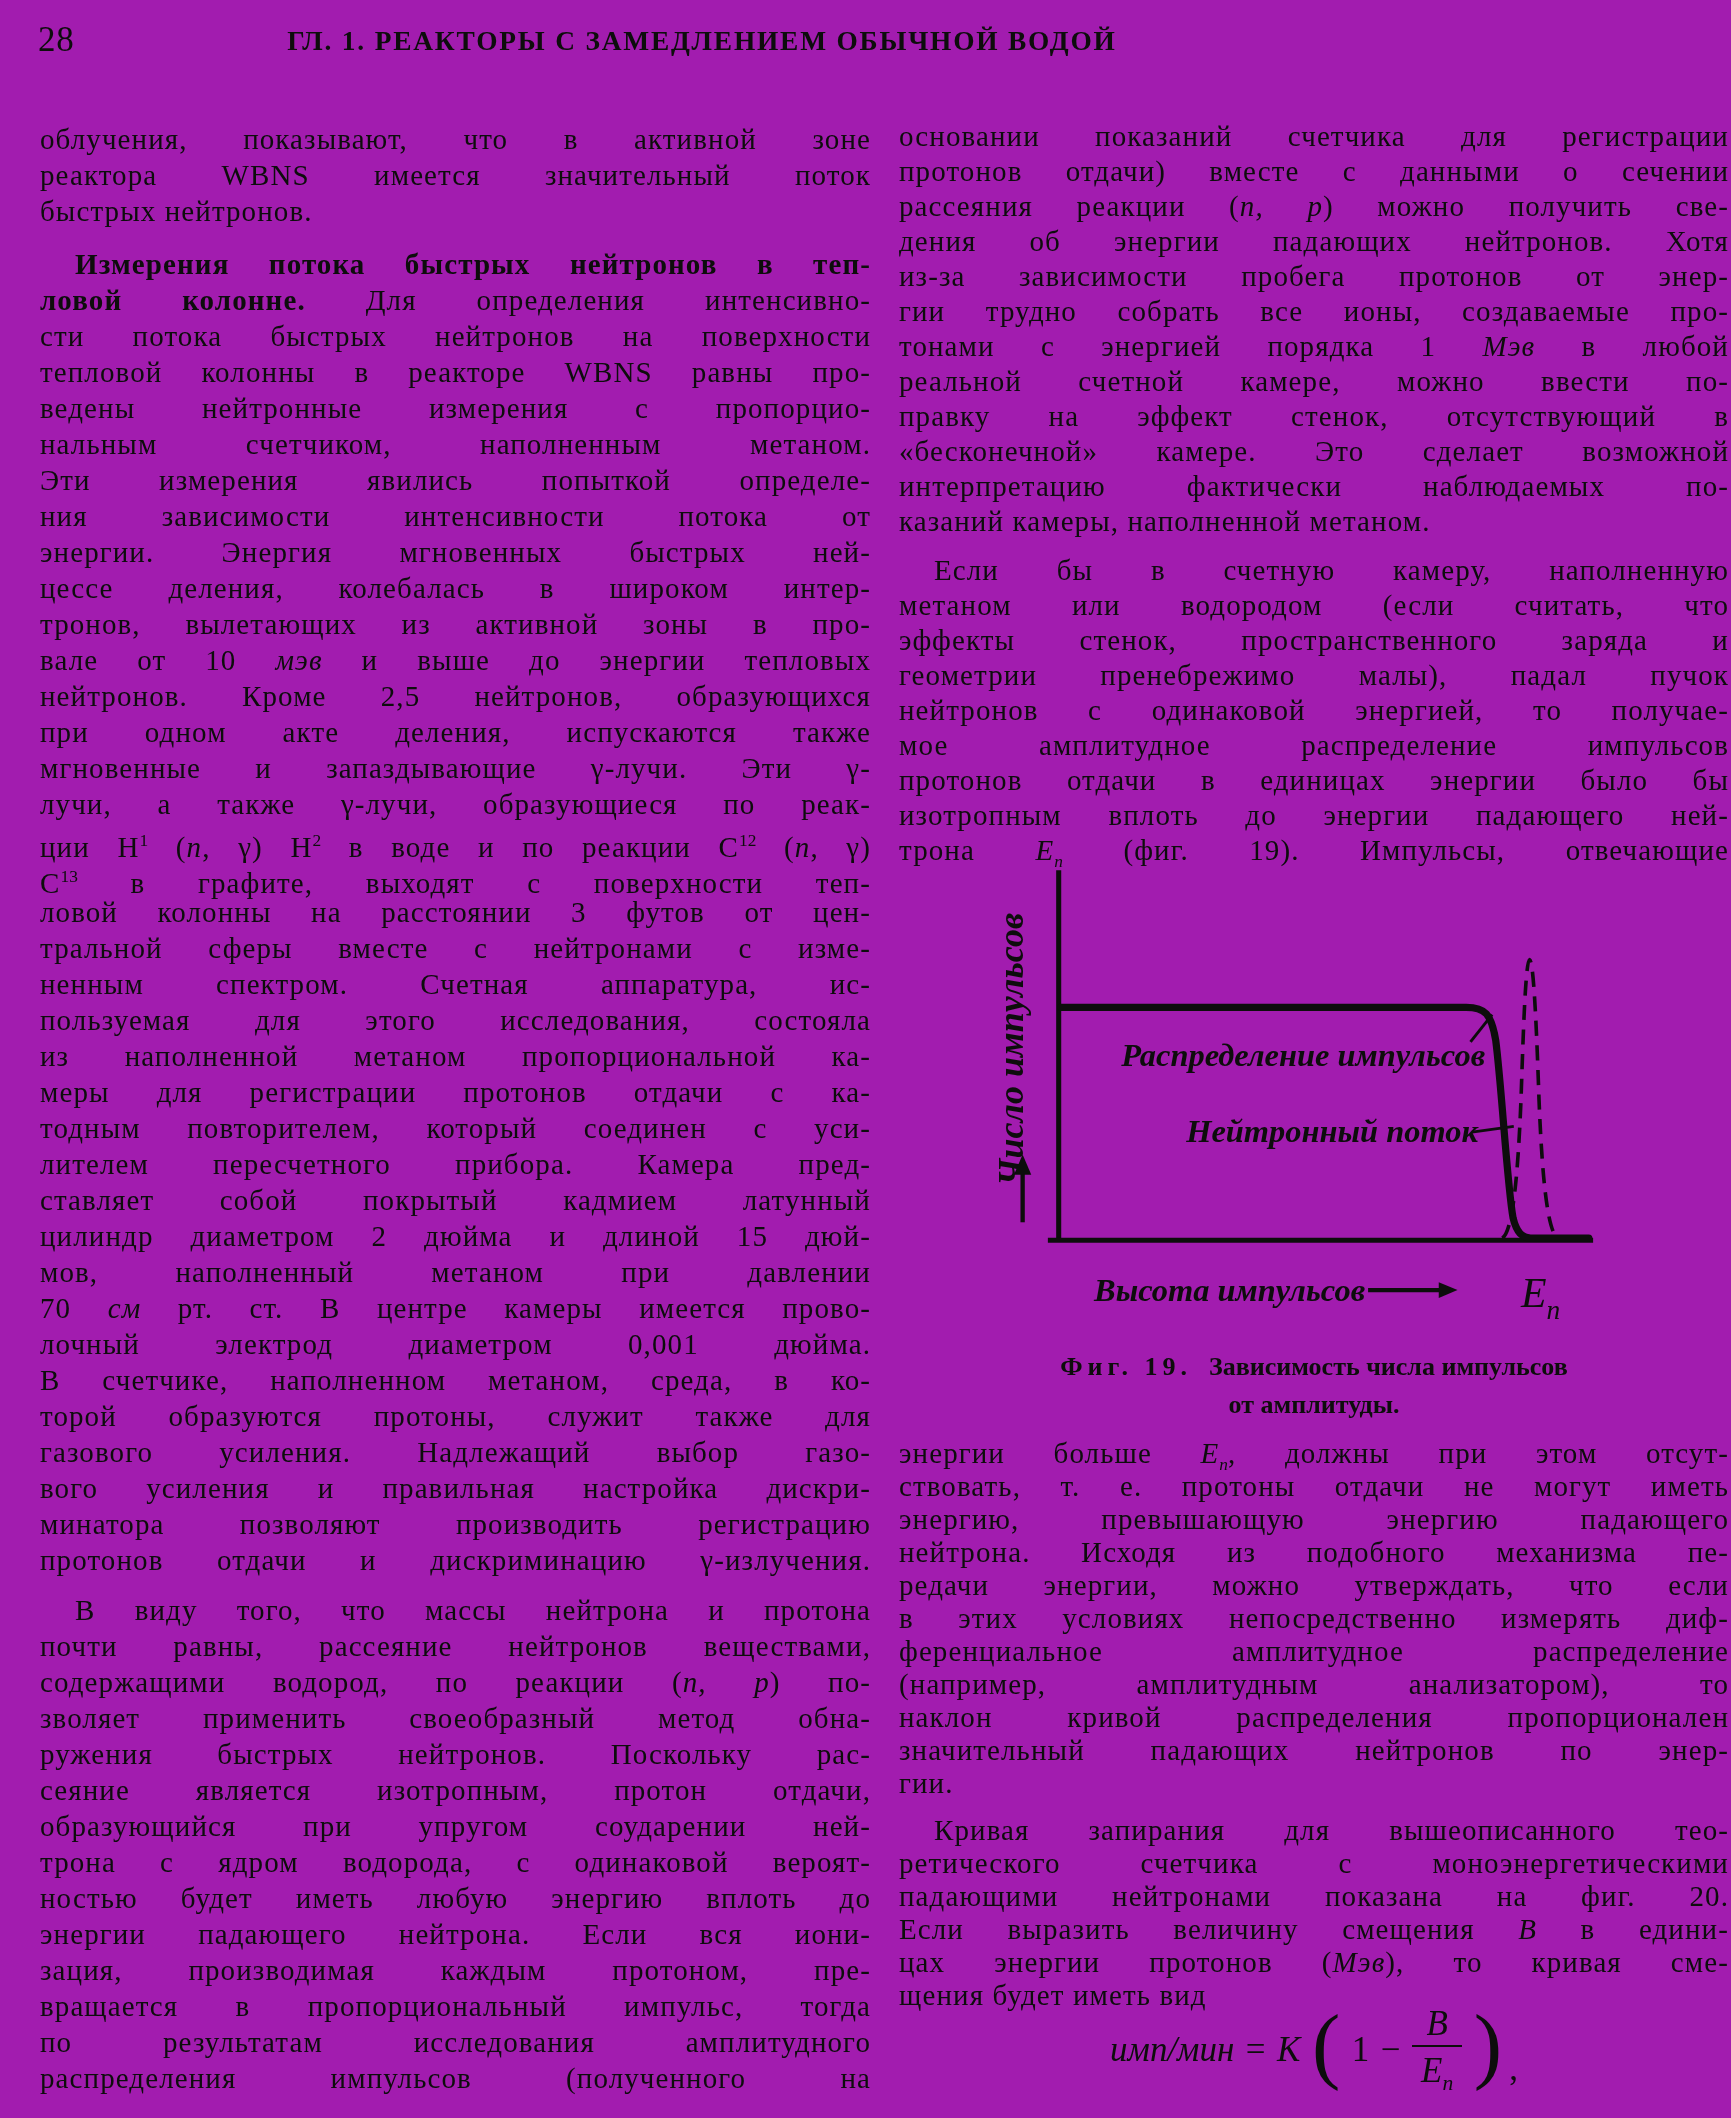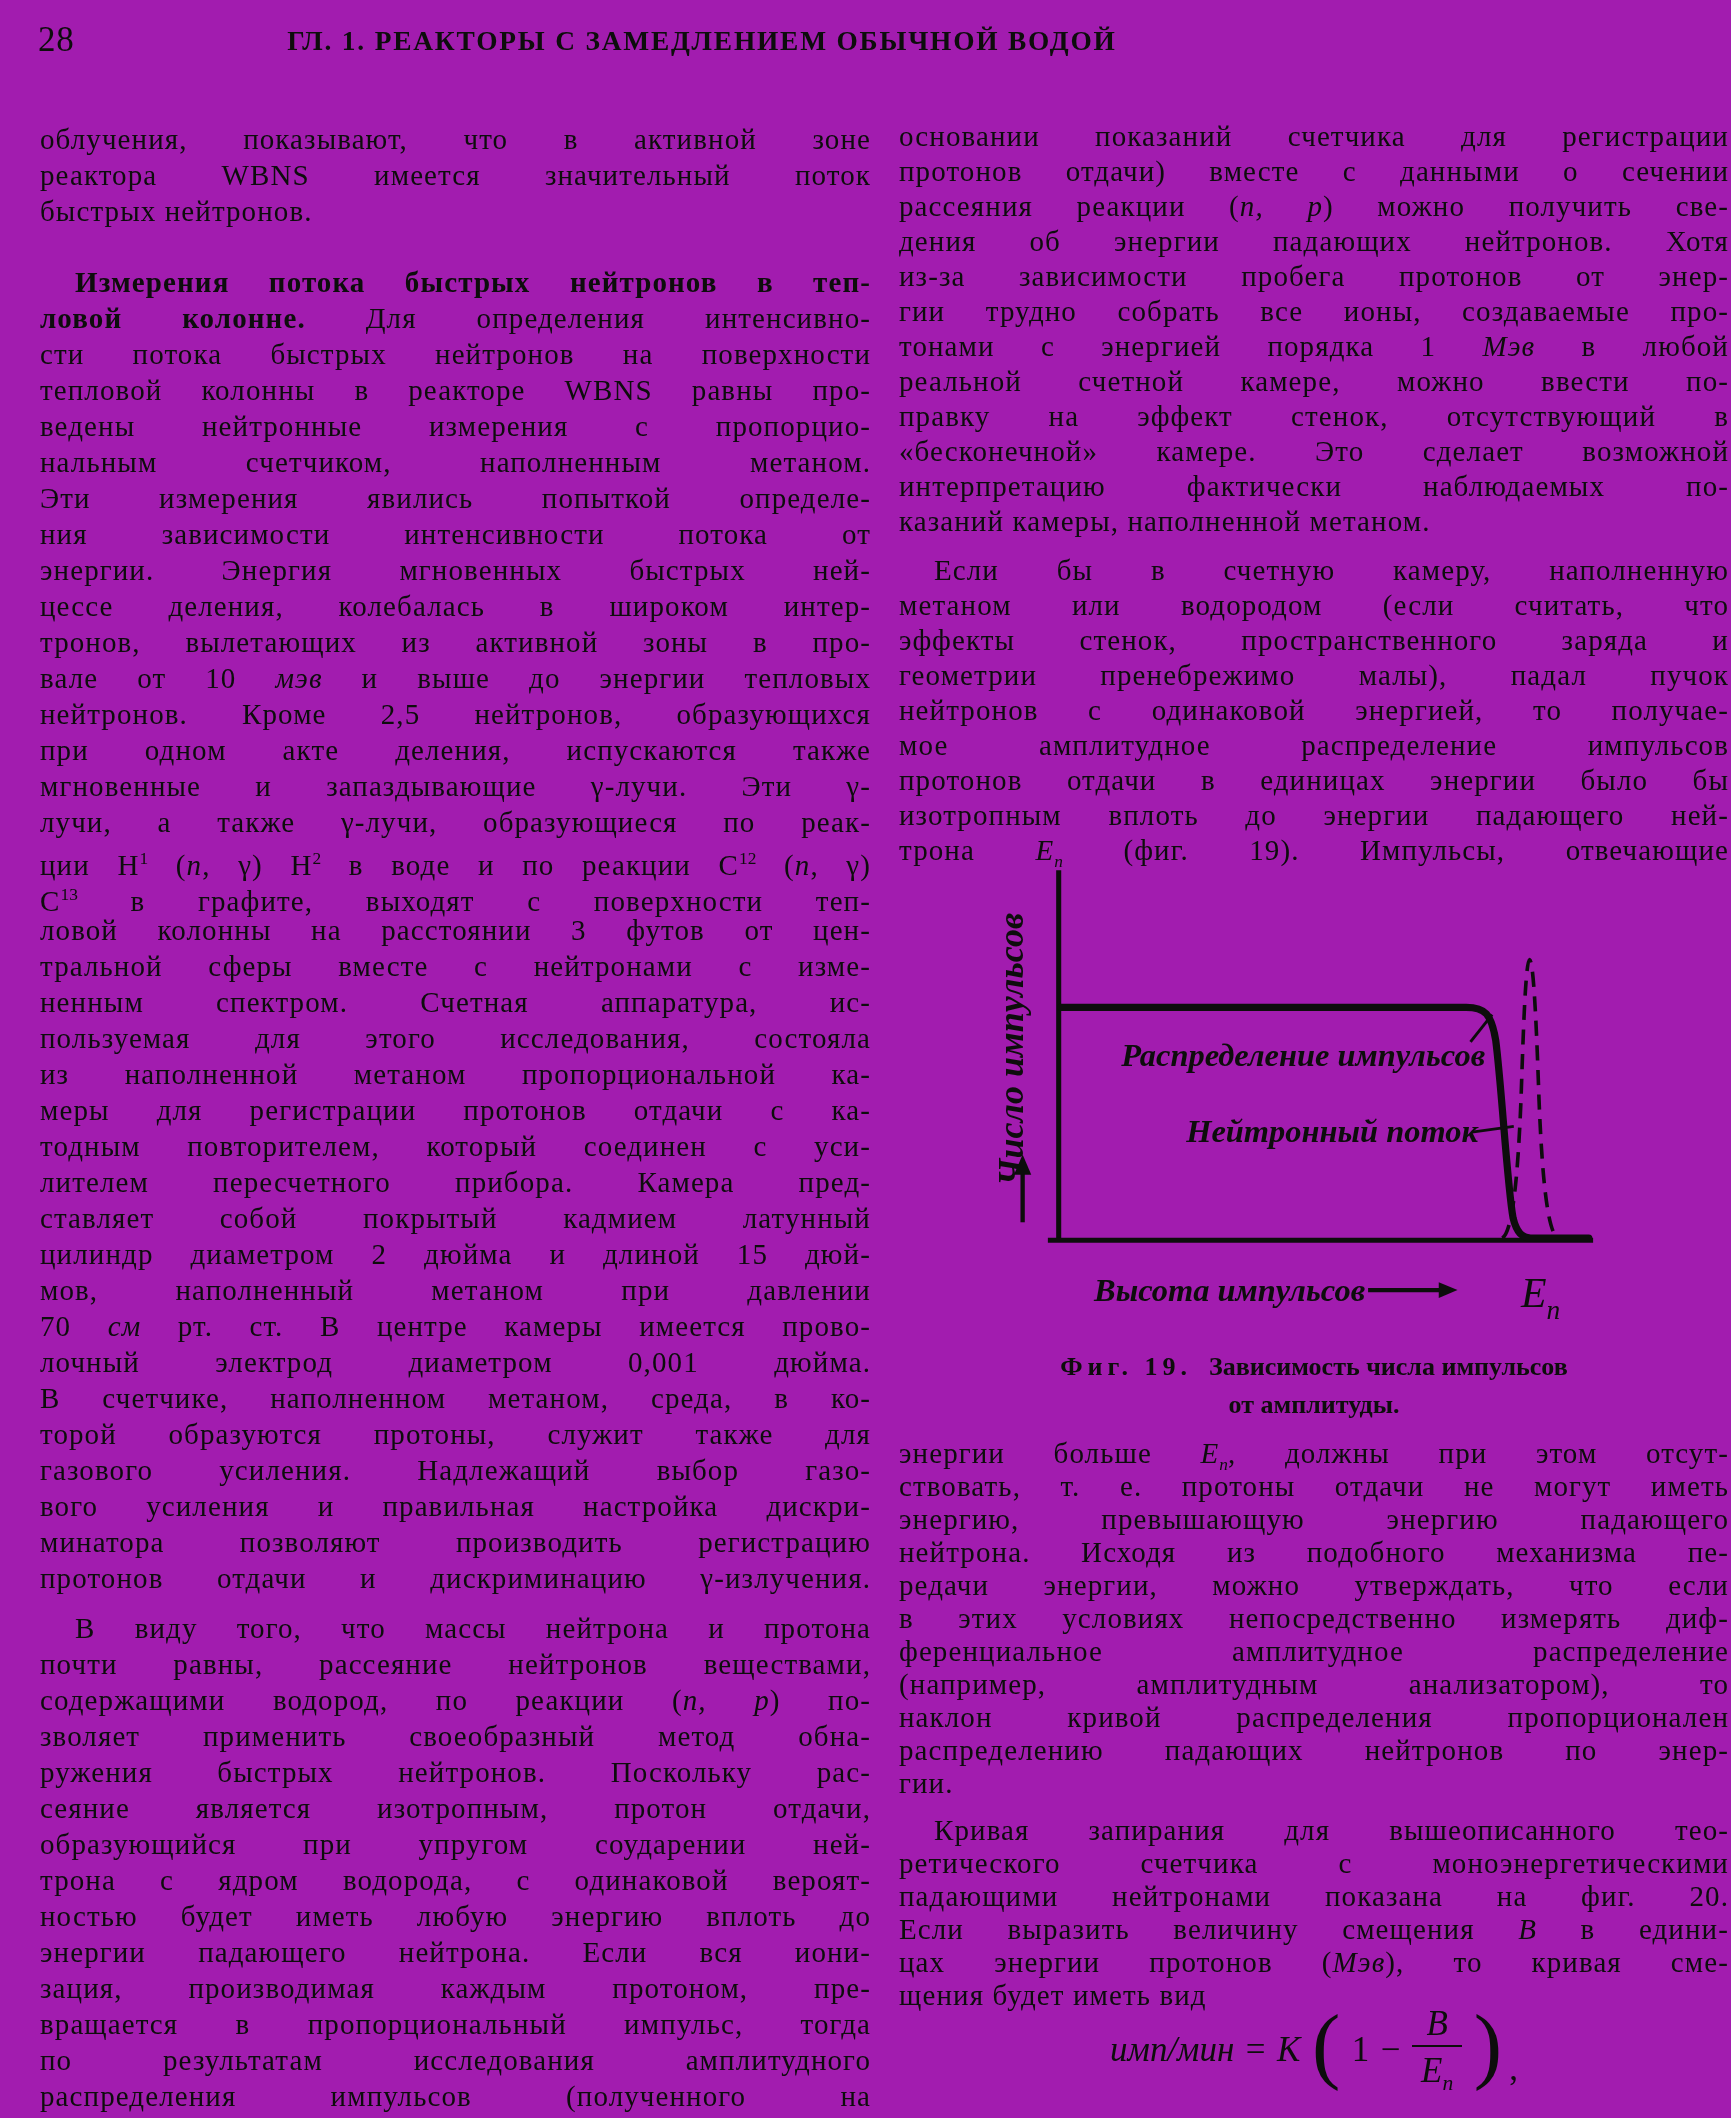--- a/index.html
+++ b/index.html
@@ -10,21 +10,21 @@
           font-weight:bold;font-size:27.4px;letter-spacing:1.8px;}
   .col{position:absolute;}
   .col-left{left:40px;top:121px;width:831px;}
   .col-right-top{left:899px;top:119px;width:830px;}
   .col-right-bottom{left:899px;top:1437px;width:830px;}
   .tline{height:36px;line-height:36px;font-size:29px;letter-spacing:1.1px;white-space:nowrap;}
   .col-right-top .tline{height:35px;line-height:35px;}
   .col-right-bottom .tline{height:33px;line-height:33px;}
   .tline.just{white-space:normal;text-align:justify;text-align-last:justify;text-justify:inter-word;}
   .tline.ind{text-indent:35px;margin-top:14px;}
-  .tline.gap{margin-bottom:35px;}
+  .tline.gap{margin-bottom:17px;}
   .seg-b{font-weight:bold;}
   .seg-i{font-style:italic;}
   .seg-sup{vertical-align:super;font-size:60%;letter-spacing:0;}
   .seg-sub{vertical-align:sub;font-size:60%;letter-spacing:0;}
   .figure-svg{position:absolute;left:899px;top:866px;}
   .fig-caption{position:absolute;left:899px;top:1348px;width:830px;text-align:center;
                font-weight:bold;font-size:26px;line-height:38px;}
   .cap-prefix{letter-spacing:5px;margin-right:17px;}
   .formula{position:absolute;left:899px;top:2006px;width:830px;display:flex;
            align-items:center;justify-content:center;gap:11.5px;font-size:35px;}
@@ -126,21 +126,21 @@
   <div class="col col-right-bottom">
       <div class="tline just"><span>энергии больше </span><span class="seg-i">E</span><span class="seg-i seg-sub">n</span><span>, должны при этом отсут-</span></div>
       <div class="tline just"><span>ствовать, т. е. протоны отдачи не могут иметь</span></div>
       <div class="tline just"><span>энергию, превышающую энергию падающего</span></div>
       <div class="tline just"><span>нейтрона. Исходя из подобного механизма пе-</span></div>
       <div class="tline just"><span>редачи энергии, можно утверждать, что если</span></div>
       <div class="tline just"><span>в этих условиях непосредственно измерять диф-</span></div>
       <div class="tline just"><span>ференциальное амплитудное распределение</span></div>
       <div class="tline just"><span>(например, амплитудным анализатором), то</span></div>
       <div class="tline just"><span>наклон кривой распределения пропорционален</span></div>
-      <div class="tline just"><span>распределению падающих нейтронов по энер-</span></div>
+      <div class="tline just"><span>значительный падающих нейтронов по энер-</span></div>
       <div class="tline"><span>гии.</span></div>
       <div class="tline just ind"><span>Кривая запирания для вышеописанного тео-</span></div>
       <div class="tline just"><span>ретического счетчика с моноэнергетическими</span></div>
       <div class="tline just"><span>падающими нейтронами показана на фиг. 20.</span></div>
       <div class="tline just"><span>Если выразить величину смещения </span><span class="seg-i">B</span><span> в едини-</span></div>
       <div class="tline just"><span>цах энергии протонов (</span><span class="seg-i">Мэв</span><span>), то кривая сме-</span></div>
       <div class="tline"><span>щения будет иметь вид</span></div>
     </div>
 
   <svg class="figure-svg" width="830" height="476" viewBox="0 0 1150 660">

